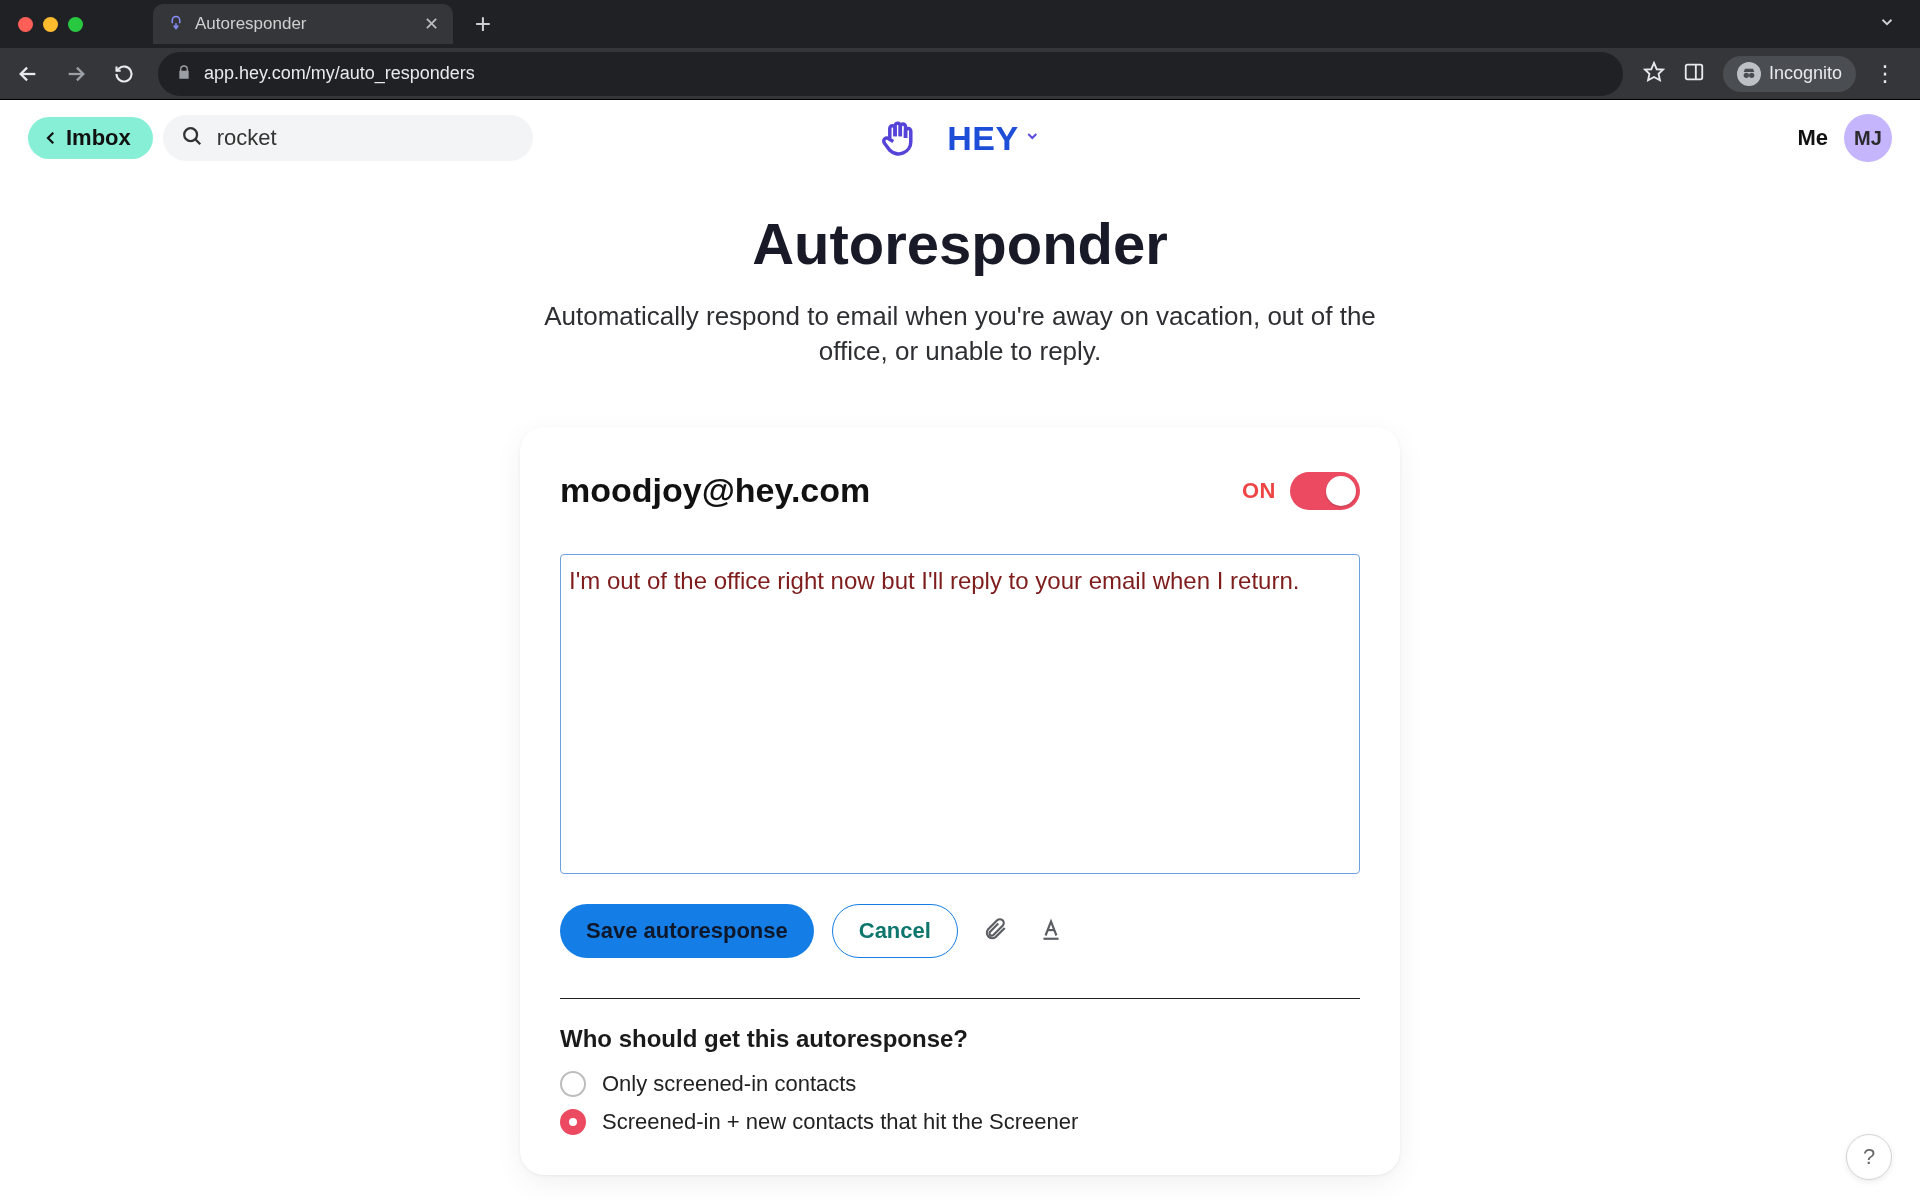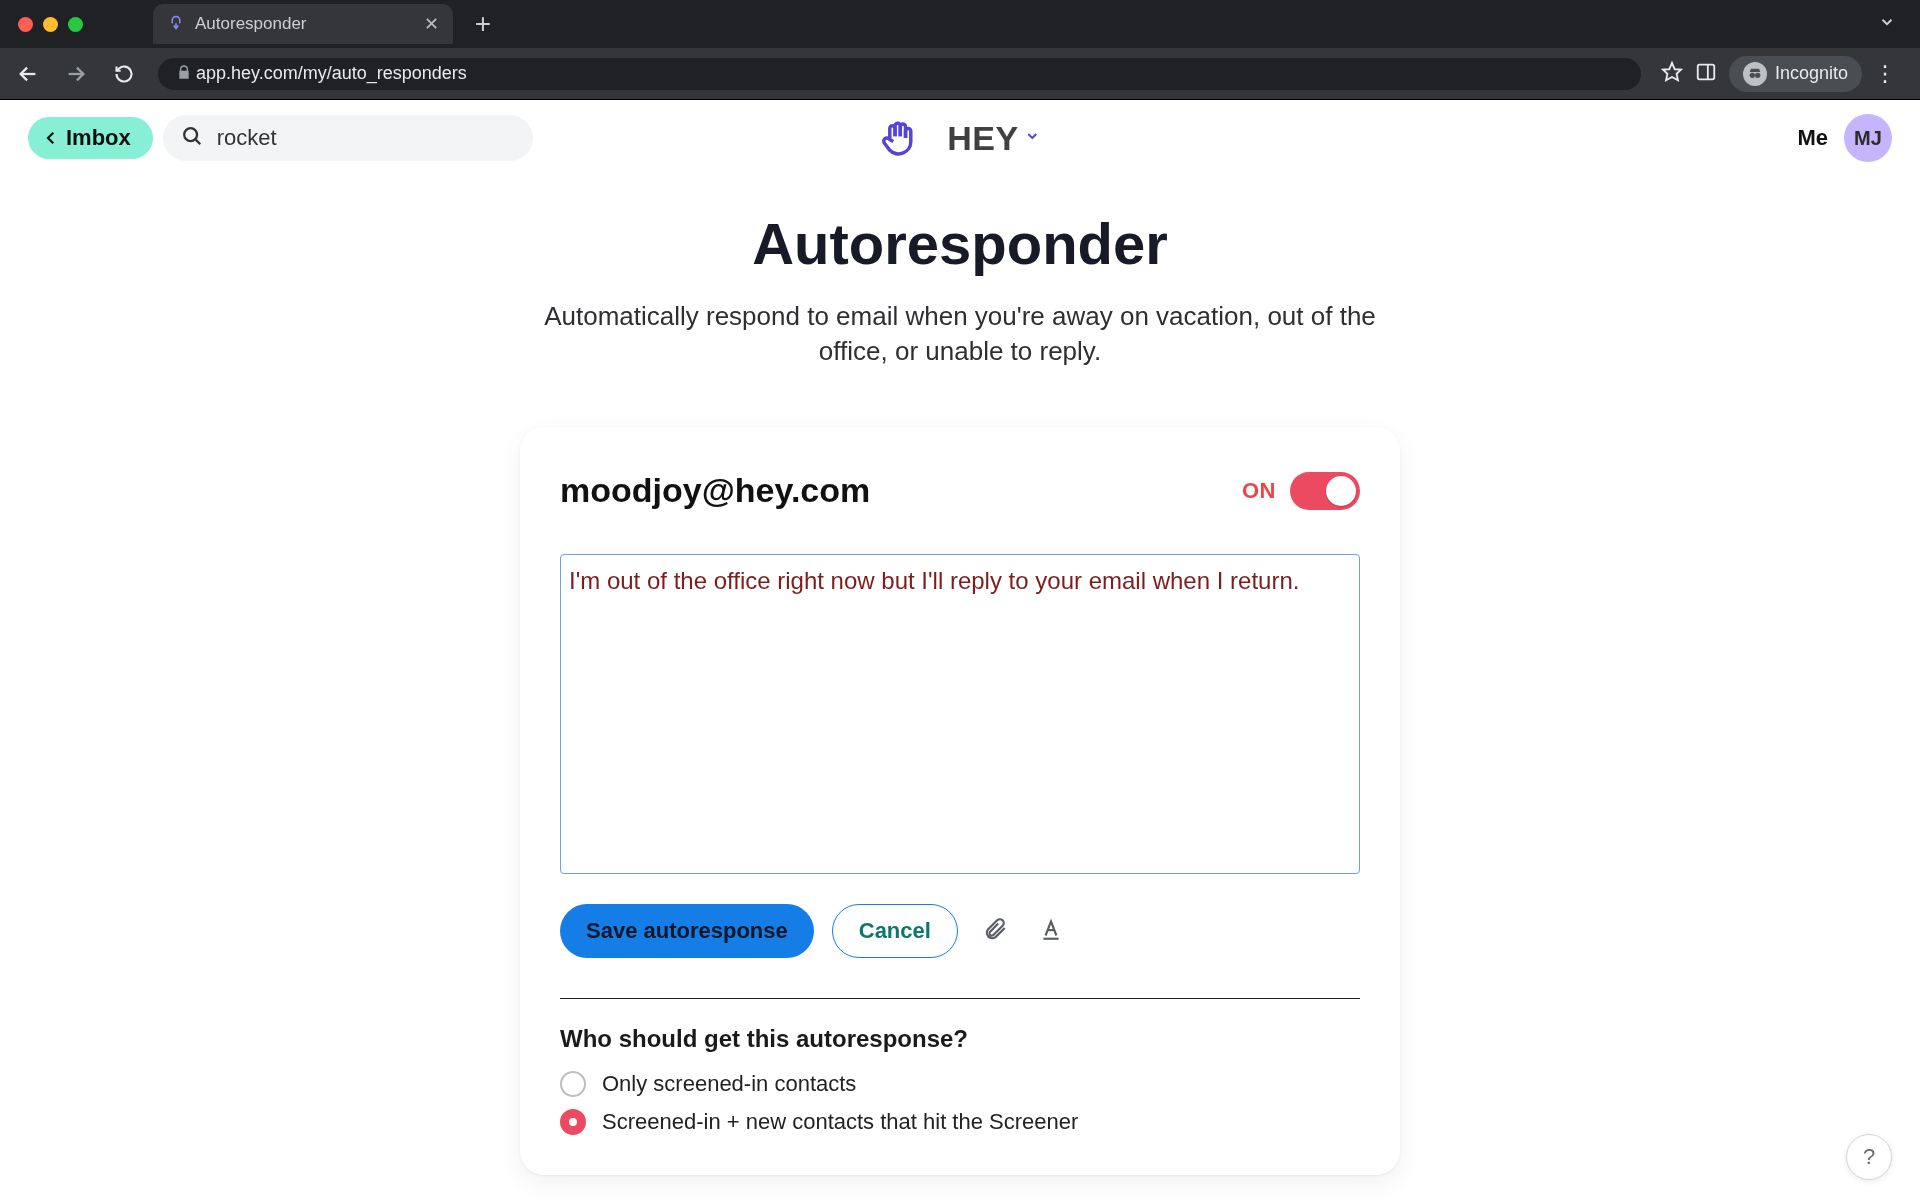--- a/index.html
+++ b/index.html
@@ -17,38 +17,38 @@
   .tab { display: flex; align-items: center; gap: 10px; background: #35363a; height: 40px; padding: 0 14px; border-radius: 10px 10px 0 0; width: 300px; color: #cfcfcf; font-size: 17px; }
   .tab .favicon { width: 18px; height: 18px; display:flex; align-items:center; color:#8a8ef8; }
   .tab .tab-title { flex: 1; white-space: nowrap; overflow: hidden; text-overflow: ellipsis; }
   .tab .tab-close { color:#bbb; font-size:18px; line-height:1; }
   .newtab { margin-left: 14px; color:#cfcfcf; font-size:28px; line-height:1; width:32px; text-align:center; cursor:pointer; }
   .tabstrip .window-dropdown { margin-left:auto; margin-right:24px; color:#cfcfcf; }
 
   .toolbar { display:flex; align-items:center; gap:20px; height:52px; background:#35363a; padding:0 22px 0 14px; border-bottom:1px solid #000; }
   .nav-btn { width:28px; display:flex; justify-content:center; color:#9aa0a6; }
   .nav-btn.enabled { color:#e8eaed; }
-  .addrbar { flex:1; display:flex; align-items:center; gap:4px; background:#202124; border-radius:22px; height:32px; padding:0 18px; color:#e8eaed; font-size:18px; }
+  .addrbar { flex:1; display:flex; align-items:center; gap:12px; background:#202124; border-radius:22px; height:44px; padding:0 18px; color:#e8eaed; font-size:18px; }
   .addrbar .lock { color:#9aa0a6; font-size:16px; }
-  .toolbar .right-icons { display:flex; align-items:center; gap:12px; color:#e8eaed; }
+  .toolbar .right-icons { display:flex; align-items:center; gap:18px; color:#e8eaed; }
   .incognito-badge { display:flex; align-items:center; gap:8px; background:#4a4d51; border-radius:20px; padding:6px 14px; font-size:18px; }
   .incog-avatar { width:24px; height:24px; border-radius:50%; background:#bdc1c6; display:flex; align-items:center; justify-content:center; }
   .kebab { font-size:22px; letter-spacing:2px; }
 
   
   .app { position:relative; width:100%; background:#fff; height:calc(1200px - 100px); }
 
   .app-header { display:flex; align-items:center; padding:14px 28px; }
   .imbox-btn { display:flex; align-items:center; gap:6px; background:#86efd5; color:#111; font-weight:600; font-size:22px; padding:8px 22px 8px 14px; border-radius:28px; cursor:pointer; }
   .search-pill { margin-left:10px; display:flex; align-items:center; gap:14px; background:#f3f4f5; border-radius:28px; padding:10px 28px 10px 18px; min-width:340px; }
   .search-pill input { border:none; background:transparent; font-size:22px; outline:none; color:#333; width:100%; }
 
   .logo-wrap { position:absolute; left:50%; transform:translateX(-50%); display:flex; align-items:center; gap:6px; color:#5644d8; }
   .logo-wrap svg.hand { width:42px; height:42px; }
-  .logo-text { font-size:34px; font-weight:800; letter-spacing:0.5px; color:#404040;margin-left:20px; }
+  .logo-text { font-size:34px; font-weight:800; letter-spacing:0.5px; color:#1d4ed8;margin-left:20px; }
   .logo-caret { color:#5b4bdc; }
 
   .me-area { margin-left:auto; display:flex; align-items:center; gap:16px; }
   .me-label { font-size:22px; font-weight:600; color:#111; }
   .avatar { width:48px; height:48px; border-radius:50%; background:#c4b5fd; color:#2b2b2b; font-weight:700; display:flex; align-items:center; justify-content:center; font-size:20px; }
 
   .page-title { text-align:center; font-size:58px; font-weight:800; color:#181a28; margin-top:34px; }
   .page-sub { text-align:center; font-size:26px; color:#2e2f33; margin:22px auto 0; max-width:880px; line-height:1.35; }
 
   .card { width:880px; margin:58px auto 0; background:#fff; border-radius:24px; box-shadow:0 8px 28px rgba(0,0,0,0.06), 0 1px 3px rgba(0,0,0,0.06); padding:44px 40px 28px; }

